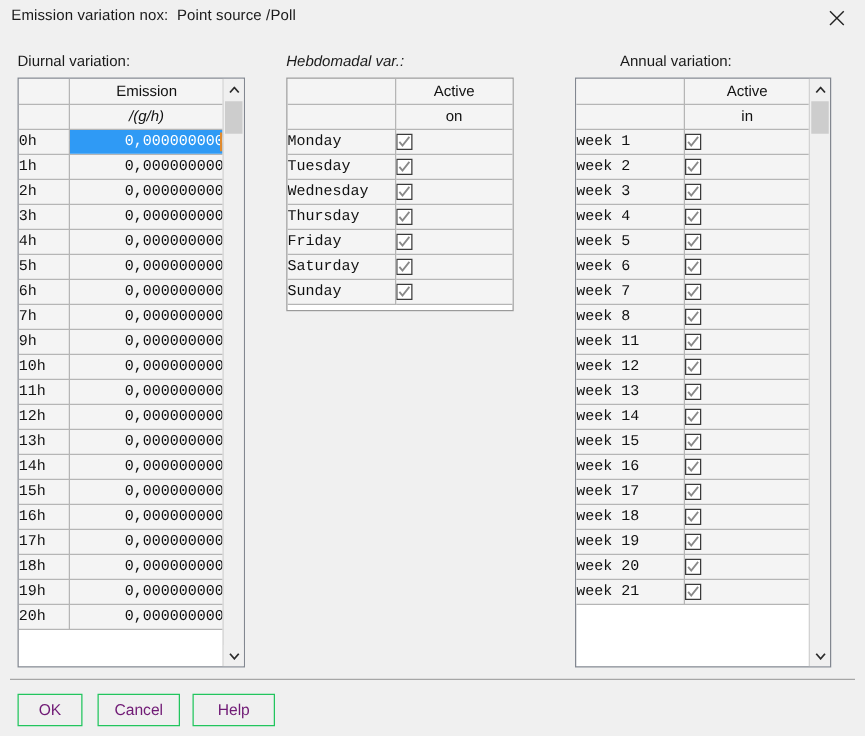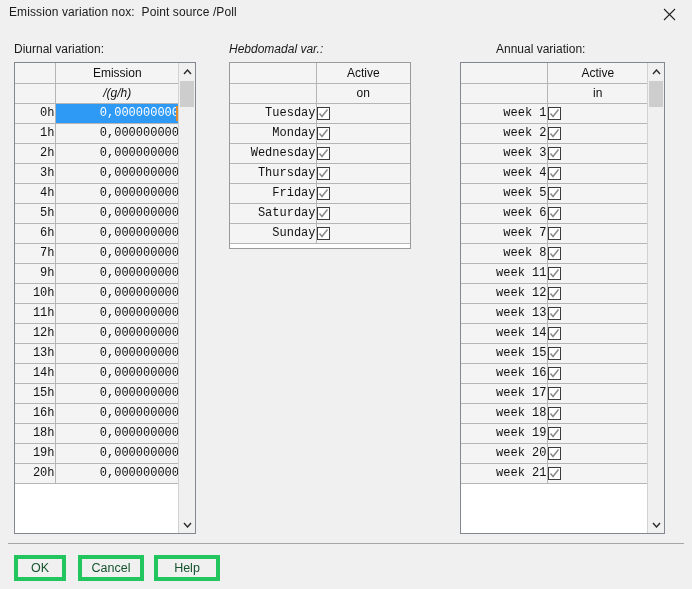--- a/index.html
+++ b/index.html
@@ -94,21 +94,21 @@
   .hdr {
     text-align: center;
     background: #f4f4f4 !important;
     font-family: "Liberation Sans", sans-serif;
     font-size: 12.5px;
     color: #111;
   }
   .hdr-blank { background: #f4f4f4 !important; }
 
   .rowlabel {
-    text-align: right;
+    text-align: left;
     font-family: "Liberation Mono", monospace;
     font-size: 12px;
     background: #f4f4f4;
     color: #111;
   }
   .valcell {
     text-align: right;
     padding-right: 5px;
     font-family: "Liberation Mono", monospace;
     font-size: 12px;
@@ -187,25 +187,25 @@
     left: 8px;
     top: 543px;
     width: 676px;
     height: 0;
     border-top: 1px solid #a6a6a6;
   }
   .btn {
     position: absolute;
     height: 26px;
     background: #f0f0f0;
-    border: 4px solid #22c55e;
+    border: 1px solid #22c55e;
     box-sizing: border-box;
     font-family: "Liberation Sans", sans-serif;
     font-size: 12.5px;
-    color: #14532d;
+    color: #701a75;
     cursor: pointer;
     display: flex;
     align-items: center;
     justify-content: center;
     padding: 0;
   }
 </style>
 </head>
 <body>
 
@@ -291,20 +291,24 @@
         <tr>
           <td class="rowlabel">14h</td>
           <td class="valcell">0,000000000</td>
         </tr>
         <tr>
           <td class="rowlabel">15h</td>
           <td class="valcell">0,000000000</td>
         </tr>
         <tr>
           <td class="rowlabel">16h</td>
+          <td class="valcell">0,000000000</td>
+        </tr>
+        <tr>
+          <td class="rowlabel">17h</td>
           <td class="valcell">0,000000000</td>
         </tr>
         <tr>
           <td class="rowlabel">18h</td>
           <td class="valcell">0,000000000</td>
         </tr>
         <tr>
           <td class="rowlabel">19h</td>
           <td class="valcell">0,000000000</td>
         </tr>
@@ -340,27 +344,27 @@
     <tbody>
         <tr>
           <td class="hdr hdr-blank"></td>
           <td class="hdr">Active</td>
         </tr>
         <tr>
           <td class="hdr hdr-blank"></td>
           <td class="hdr">on</td>
         </tr>
         <tr>
+          <td class="rowlabel">Monday</td>
+          <td class="chkcell"><span class="cb"><svg width="11" height="11" viewBox="0 0 11 11">
+                <polyline points="1.5,5.5 4,8.5 9.5,1.5" fill="none" stroke="#8a8a8a" stroke-width="1.5"></polyline>
+              </svg></span></td>
+        </tr>
+        <tr>
           <td class="rowlabel">Tuesday</td>
-          <td class="chkcell"><span class="cb"><svg width="11" height="11" viewBox="0 0 11 11">
-                <polyline points="1.5,5.5 4,8.5 9.5,1.5" fill="none" stroke="#8a8a8a" stroke-width="1.5"></polyline>
-              </svg></span></td>
-        </tr>
-        <tr>
-          <td class="rowlabel">Monday</td>
           <td class="chkcell"><span class="cb"><svg width="11" height="11" viewBox="0 0 11 11">
                 <polyline points="1.5,5.5 4,8.5 9.5,1.5" fill="none" stroke="#8a8a8a" stroke-width="1.5"></polyline>
               </svg></span></td>
         </tr>
         <tr>
           <td class="rowlabel">Wednesday</td>
           <td class="chkcell"><span class="cb"><svg width="11" height="11" viewBox="0 0 11 11">
                 <polyline points="1.5,5.5 4,8.5 9.5,1.5" fill="none" stroke="#8a8a8a" stroke-width="1.5"></polyline>
               </svg></span></td>
         </tr>

